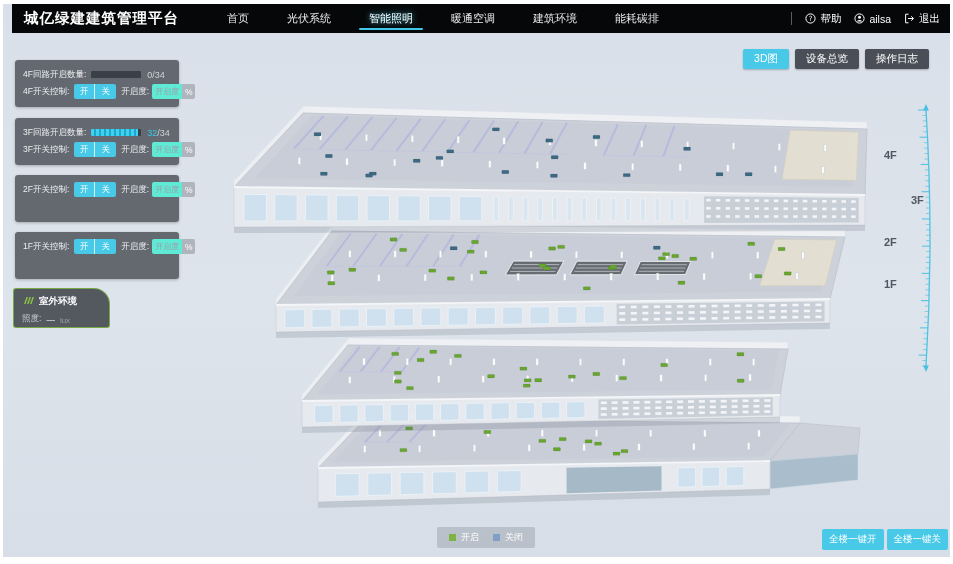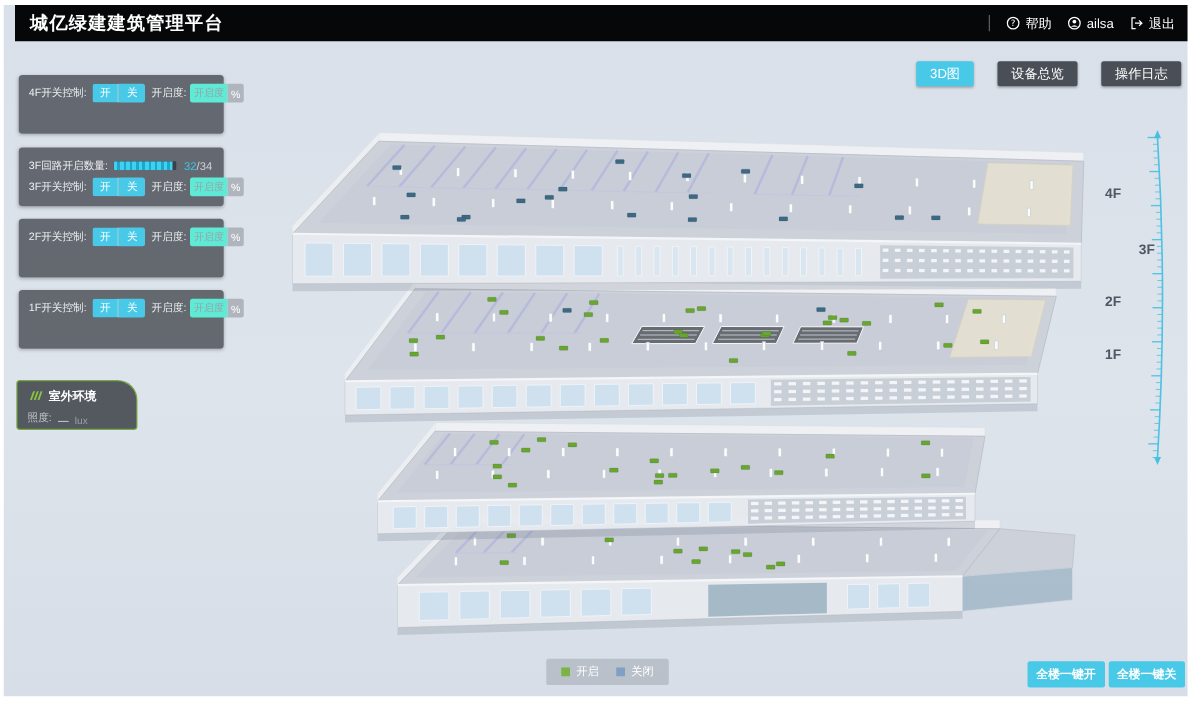--- a/index.html
+++ b/index.html
@@ -15,21 +15,21 @@
   .nav-item{font-size:11px;color:#e8eaec;cursor:pointer;position:relative;
             padding:0 6px;height:100%;display:flex;align-items:center;white-space:nowrap;}
   .nav-item.active{color:#fff;text-shadow:0 0 6px #3ec9ea;}
   .nav-item.active:after{content:"";position:absolute;left:-4px;right:-4px;bottom:3px;height:2px;
             background:#3ec9ea;border-radius:1px;}
   .header-right{margin-left:auto;display:flex;align-items:center;gap:13px;margin-right:10px;font-size:10.5px;}
   .hdivider{width:1px;height:13px;background:#5a5d60;}
   .hitem{display:flex;align-items:center;gap:4px;cursor:pointer;white-space:nowrap;}
   .hicon{display:inline-flex;}
   
-  .view-btns{position:absolute;top:49px;right:8px;display:flex;gap:19px;z-index:20;}
+  .view-btns{position:absolute;top:49px;right:24px;display:flex;gap:6px;z-index:20;}
   .vbtn{font-size:10.5px;color:#fff;background:#4a4f57;border:none;border-radius:2px;
         padding:3px 11px;cursor:pointer;box-shadow:0 1px 2px rgba(0,0,0,.25);white-space:nowrap;}
   .vbtn.active{background:#48c9e8;}
   
   .fpanel{position:absolute;left:15px;width:164px;height:47px;background:rgba(86,91,99,.9);
           border-radius:3px;color:#fff;padding:6px 8px;box-sizing:border-box;z-index:20;
           box-shadow:0 1px 3px rgba(0,0,0,.25);}
   .prow{display:flex;align-items:center;height:17px;gap:3px;white-space:nowrap;}
   .plabel{font-size:8.5px;color:#edeff1;flex:none;}
   .pbar{width:50px;height:7px;background:#394048;margin:0 2px;flex:none;overflow:hidden;border-radius:1px;}
@@ -44,38 +44,38 @@
         padding:0;cursor:pointer;line-height:15px;}
   .seg .on{border-radius:2px 0 0 2px;border-right:1px solid rgba(255,255,255,.75);}
   .seg .off{border-radius:0 2px 2px 0;}
   .dimgroup{display:flex;flex:none;}
   .dimgroup input{width:30px;height:15px;border:none;background:#5eead4;font-size:8px;
         padding:0 3px;box-sizing:border-box;border-radius:2px 0 0 2px;outline:none;color:#444;}
   .dimgroup input::placeholder{color:#9ba1a9;}
   .unit{width:13px;height:15px;background:#b0b5bd;color:#fff;font-size:8.5px;
         display:inline-flex;align-items:center;justify-content:center;border-radius:0 2px 2px 0;}
   
-  .outdoor{position:absolute;left:13px;top:304px;width:97px;height:40px;background:rgba(72,77,84,.92);
+  .outdoor{position:absolute;left:13px;top:288px;width:97px;height:40px;background:rgba(72,77,84,.92);
         border:1px solid rgba(125,182,62,.85);border-radius:3px 16px 3px 3px;color:#fff;
         padding:6px 8px;box-sizing:border-box;z-index:20;}
   .orow1{display:flex;align-items:center;gap:5px;font-size:9.5px;font-weight:bold;}
   .orow2{display:flex;align-items:flex-end;gap:5px;font-size:8.5px;margin-top:5px;color:#c6cbd1;}
   .oval{color:#e8eaec;}.ounit{color:#9aa0a8;font-size:8px;}
   
   .floor-tag{position:absolute;left:884px;font-size:11px;color:#4f5763;font-weight:700;z-index:15;}
   .scene-svg{position:absolute;left:0;top:0;z-index:5;}
   
   .legend{position:absolute;left:437px;top:527px;height:21px;background:rgba(160,167,176,.55);
         border-radius:2px;display:flex;align-items:center;gap:14px;padding:0 12px;z-index:20;}
   .litem{display:flex;align-items:center;gap:5px;font-size:9px;color:#fff;white-space:nowrap;}
   .lsq{width:7px;height:7px;display:inline-block;}
   
   .bulk{position:absolute;right:5px;top:529px;display:flex;gap:3px;z-index:20;}
   .bbtn{background:#48c9e8;color:#fff;font-size:9.5px;border:none;border-radius:2px;
-        padding:4px 7px;cursor:pointer;white-space:nowrap;font-weight:bold;}
+        padding:4px 7px;cursor:pointer;white-space:nowrap;}
 </style>
 </head>
 <body>
 
 <div class="main"></div>
 
 <svg class="scene-svg" width="953" height="564" viewBox="0 0 953 564" id="scene">
     <polygon points="365.0,419.0 800.0,423.0 800.0,416.0 365.0,412.0" fill="#f0f2f5" opacity="0.92" stroke="#d6dae0" stroke-width="0.4"></polygon>
     <polygon points="318.0,468.0 365.0,419.0 365.0,413.0 318.0,462.0" fill="#edeff3" opacity="0.9"></polygon>
     <polygon points="318.0,468.0 770.0,461.0 800.0,423.0 365.0,419.0" fill="#cdd1da" opacity="0.96" stroke="#b9bec8" stroke-width="0.7"></polygon>
@@ -564,20 +564,28 @@
     <line x1="922.9560887279312" y1="349.6595744680851" x2="926.9560887279312" y2="349.6595744680851" stroke="#47c0e1" stroke-width="0.7" opacity="0.9"></line>
     <line x1="918.651878678135" y1="355.10638297872345" x2="926.651878678135" y2="355.10638297872345" stroke="#47c0e1" stroke-width="1.1" opacity="0.9"></line>
     <line x1="922.3331824354912" y1="360.55319148936167" x2="926.3331824354912" y2="360.55319148936167" stroke="#47c0e1" stroke-width="0.7" opacity="0.9"></line>
     <line x1="922" y1="366" x2="926" y2="366" stroke="#47c0e1" stroke-width="0.7" opacity="0.9"></line>
     <polygon points="926,104 923.2,110.5 928.8,110.5" fill="#47c0e1"></polygon>
     <polygon points="926,372 923.2,365.5 928.8,365.5" fill="#47c0e1"></polygon>
   </svg>
 
 <div class="header" style="left:12px;top:4px;right:3px;">
   <div class="app-title">城亿绿建建筑管理平台</div>
+  <div class="nav">
+    <span class="nav-item">首页</span>
+    <span class="nav-item">光伏系统</span>
+    <span class="nav-item active">智能照明</span>
+    <span class="nav-item">暖通空调</span>
+    <span class="nav-item">建筑环境</span>
+    <span class="nav-item">能耗碳排</span>
+  </div>
   <div class="header-right">
     <span class="hdivider"></span>
     <span class="hitem">
       <span class="hicon">
         <svg width="11" height="11" viewBox="0 0 11 11">
             <circle cx="5.5" cy="5.5" r="4.6" fill="none" stroke="#fff" stroke-width="1"></circle>
             <text x="5.5" y="8" font-size="7" fill="#fff" text-anchor="middle" font-family="DejaVu Sans">?</text>
           </svg>
       </span>
       <span>帮助</span>
@@ -605,20 +613,27 @@
 </div>
 
 <div class="view-btns">
   <button class="vbtn active">3D图</button>
   <button class="vbtn">设备总览</button>
   <button class="vbtn">操作日志</button>
 </div>
 
 <div class="fpanel" style="top:60px;">
   <div class="prow">
+    <span class="plabel">4F回路开启数量:</span>
+    <span class="pbar">
+        <span class="bar-fill" style="width: 0%;"></span>
+      </span>
+    <span class="pval"><b class="zero">0</b><i>/34</i></span>
+  </div>
+  <div class="prow">
     <span class="plabel">4F开关控制:</span>
     <span class="seg">
       <button class="on">开</button>
       <button class="off">关</button>
     </span>
     <span class="plabel">开启度:</span>
     <span class="dimgroup">
       <input placeholder="开启度" style="">
       <span class="unit">%</span>
     </span>

